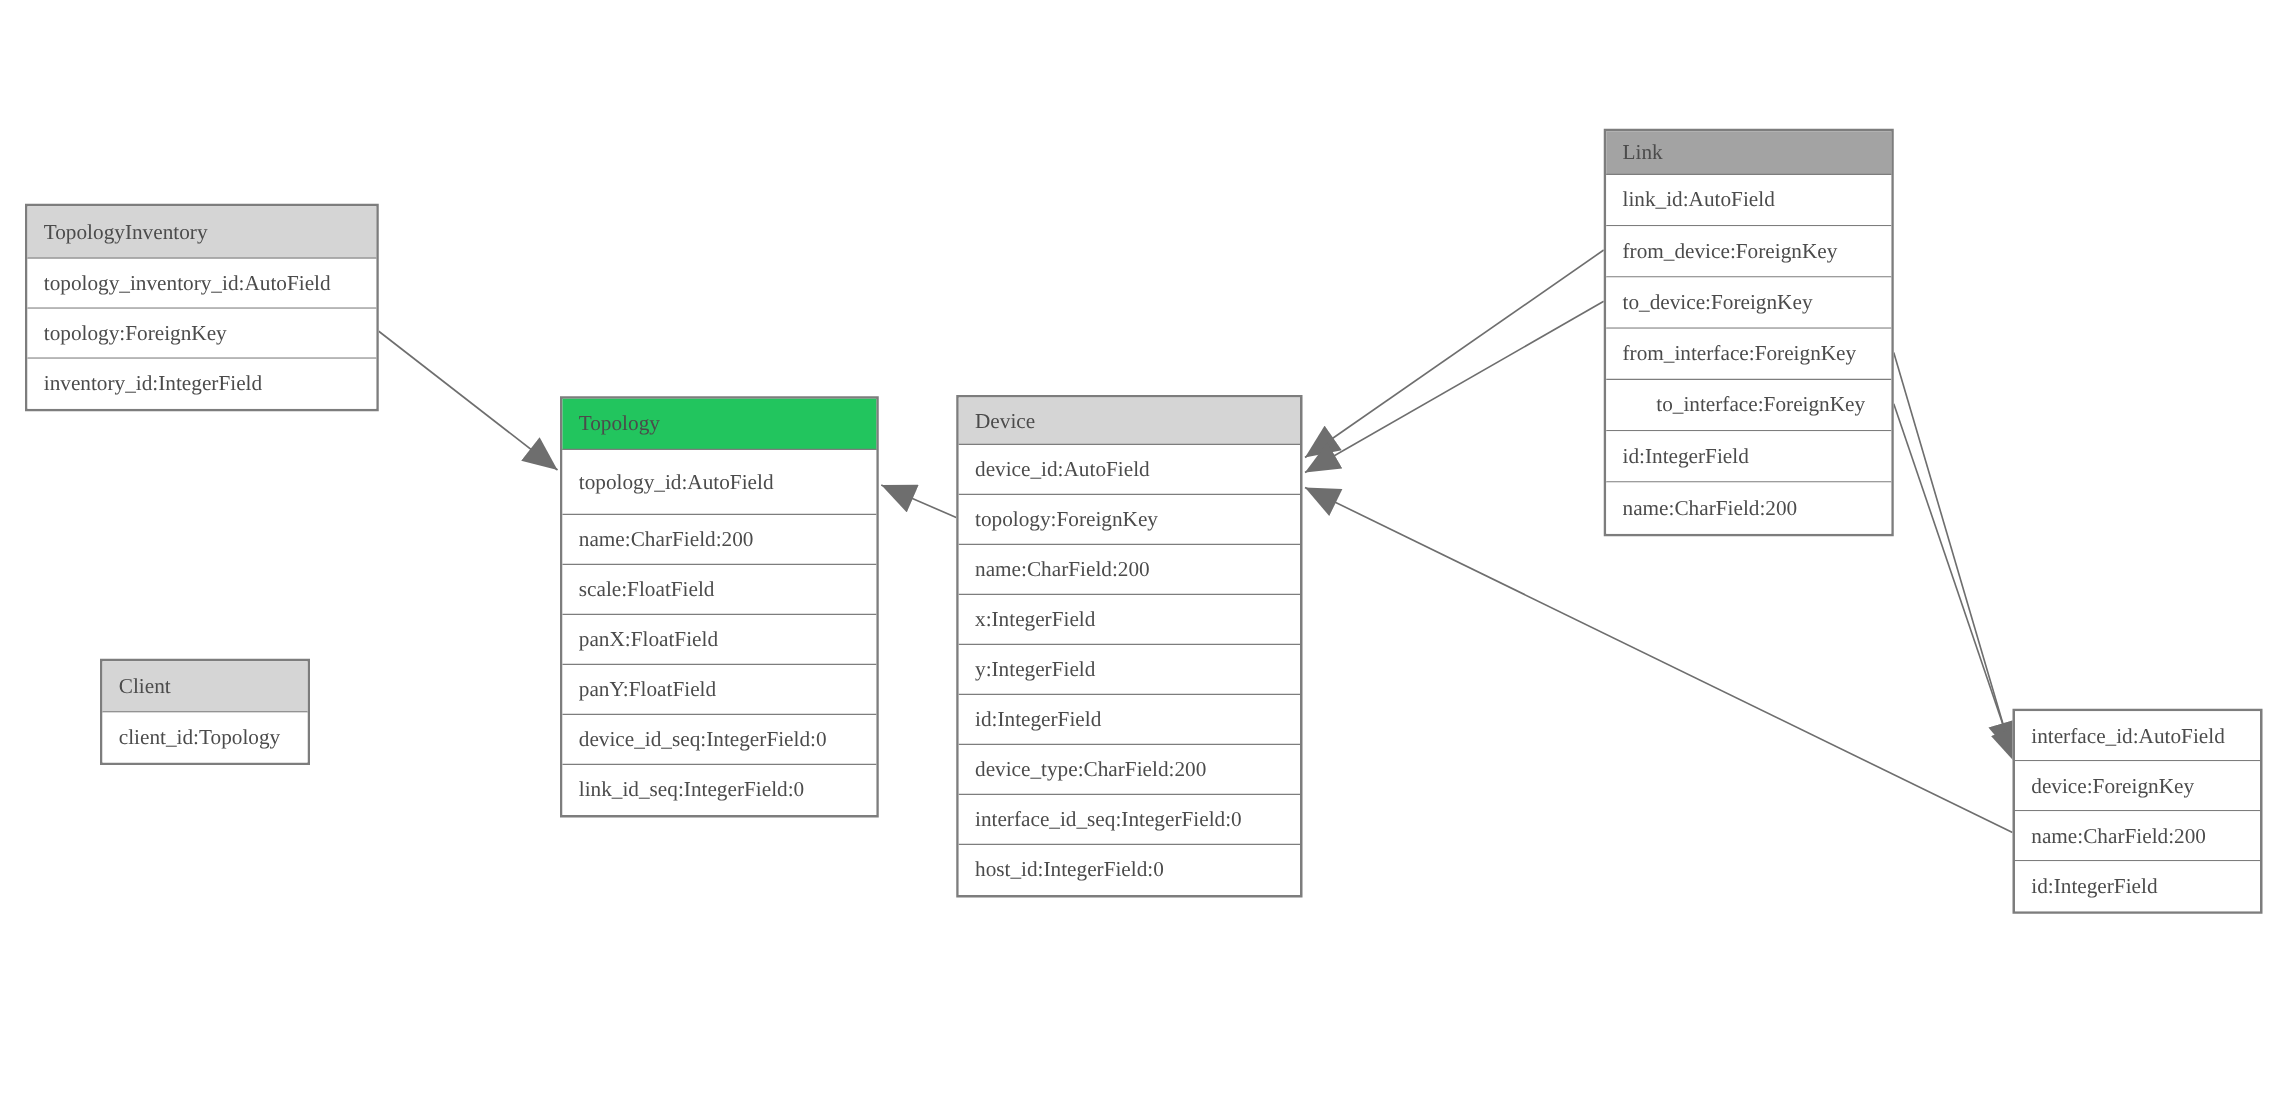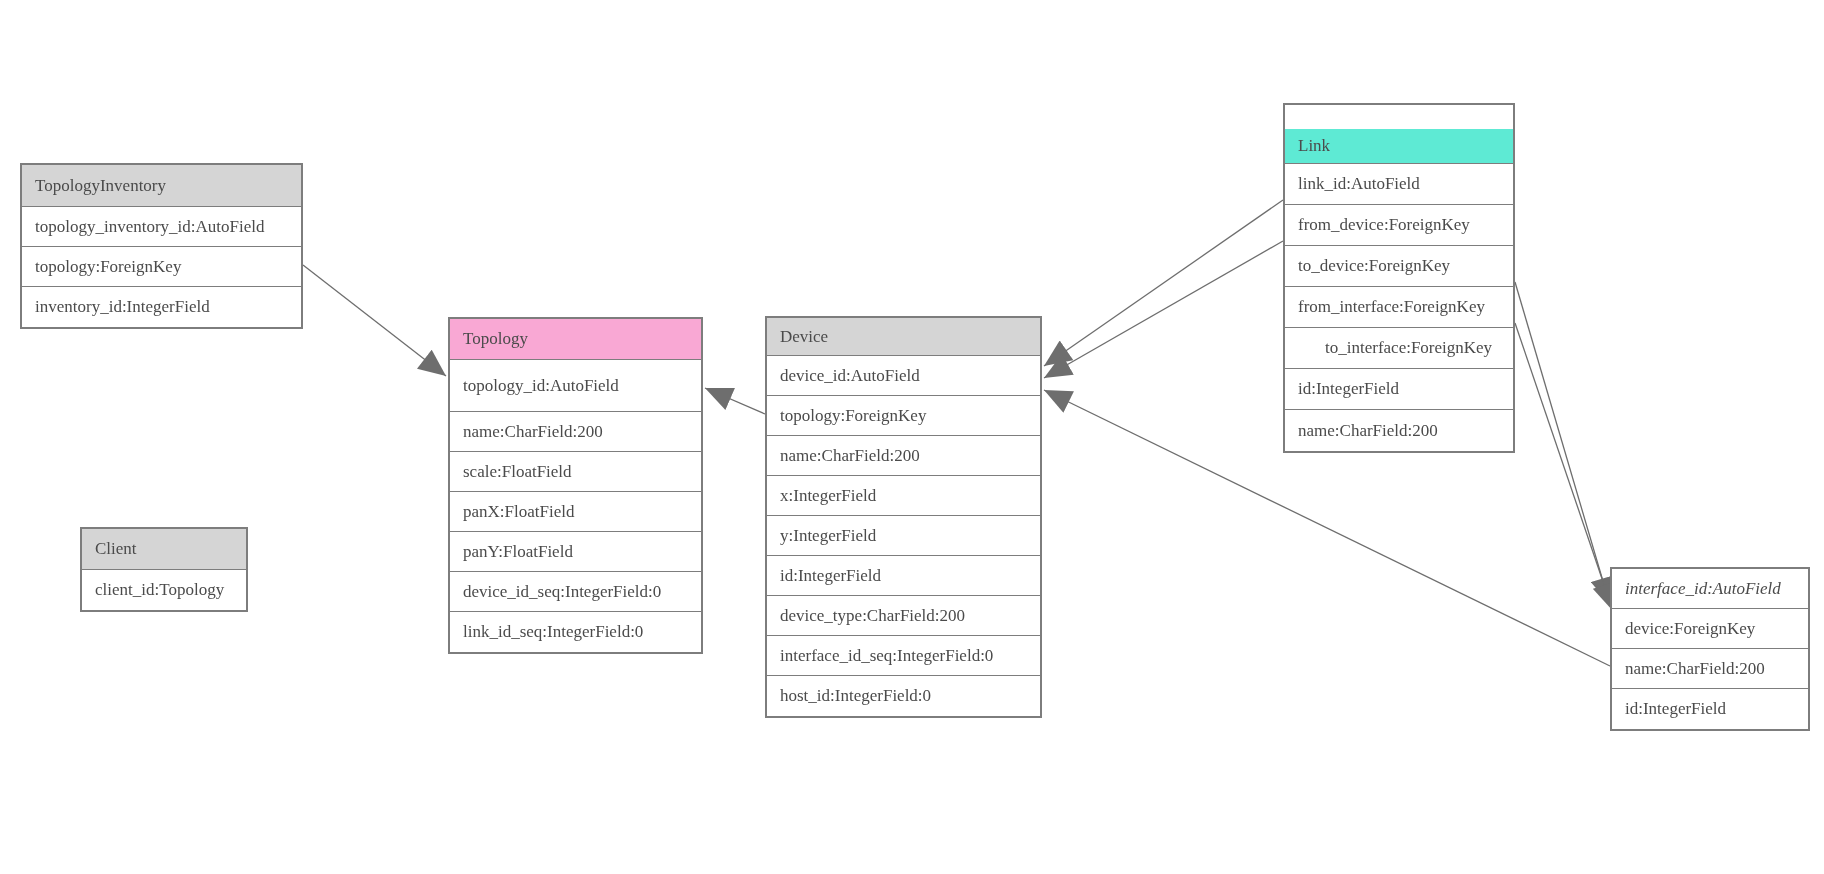--- a/index.html
+++ b/index.html
@@ -76,21 +76,21 @@
       </g>
   </svg>
   <div id="entities">
       <div class="entity" style="left: 20px; top: 163px; width: 283px; border-color: rgb(125, 125, 125); color: rgb(75, 75, 75);">
         <div class="entity-header" style="height: 42px; background: rgb(213, 213, 213); border-bottom-color: rgb(125, 125, 125);">TopologyInventory</div>
         <div class="entity-row" style="height: 40px; border-bottom-color: rgb(125, 125, 125);">topology_inventory_id:AutoField</div>
         <div class="entity-row" style="height: 40px; border-bottom-color: rgb(125, 125, 125);">topology:ForeignKey</div>
         <div class="entity-row" style="height: 40px; border-bottom-color: rgb(125, 125, 125);">inventory_id:IntegerField</div>
       </div>
       <div class="entity" style="left: 448px; top: 317px; width: 255px; border-color: rgb(125, 125, 125); color: rgb(75, 75, 75);">
-        <div class="entity-header" style="height: 41px; background: #f9a8d4; border-bottom-color: rgb(125, 125, 125);">Topology</div>
+        <div class="entity-header" style="height: 41px; background: #22c55e; border-bottom-color: rgb(125, 125, 125);">Topology</div>
         <div class="entity-row" style="height: 52px; border-bottom-color: rgb(125, 125, 125);">topology_id:AutoField</div>
         <div class="entity-row" style="height: 40px; border-bottom-color: rgb(125, 125, 125);">name:CharField:200</div>
         <div class="entity-row" style="height: 40px; border-bottom-color: rgb(125, 125, 125);">scale:FloatField</div>
         <div class="entity-row" style="height: 40px; border-bottom-color: rgb(125, 125, 125);">panX:FloatField</div>
         <div class="entity-row" style="height: 40px; border-bottom-color: rgb(125, 125, 125);">panY:FloatField</div>
         <div class="entity-row" style="height: 40px; border-bottom-color: rgb(125, 125, 125);">device_id_seq:IntegerField:0</div>
         <div class="entity-row" style="height: 40px; border-bottom-color: rgb(125, 125, 125);">link_id_seq:IntegerField:0</div>
       </div>
       <div class="entity" style="left: 80px; top: 527px; width: 168px; border-color: rgb(125, 125, 125); color: rgb(75, 75, 75);">
         <div class="entity-header" style="height: 41px; background: rgb(213, 213, 213); border-bottom-color: rgb(125, 125, 125);">Client</div>
@@ -102,29 +102,29 @@
         <div class="entity-row" style="height: 40px; border-bottom-color: rgb(125, 125, 125);">topology:ForeignKey</div>
         <div class="entity-row" style="height: 40px; border-bottom-color: rgb(125, 125, 125);">name:CharField:200</div>
         <div class="entity-row" style="height: 40px; border-bottom-color: rgb(125, 125, 125);">x:IntegerField</div>
         <div class="entity-row" style="height: 40px; border-bottom-color: rgb(125, 125, 125);">y:IntegerField</div>
         <div class="entity-row" style="height: 40px; border-bottom-color: rgb(125, 125, 125);">id:IntegerField</div>
         <div class="entity-row" style="height: 40px; border-bottom-color: rgb(125, 125, 125);">device_type:CharField:200</div>
         <div class="entity-row" style="height: 40px; border-bottom-color: rgb(125, 125, 125);">interface_id_seq:IntegerField:0</div>
         <div class="entity-row" style="height: 40px; border-bottom-color: rgb(125, 125, 125);">host_id:IntegerField:0</div>
       </div>
       <div class="entity" style="left: 1283px; top: 103px; width: 232px; border-color: rgb(125, 125, 125); color: rgb(75, 75, 75);">
-        <div class="entity-header" style="height: 35px; background: #5eead4; border-bottom-color: rgb(125, 125, 125); margin-top: 24px;">Link</div>
+        <div class="entity-header" style="height: 35px; background: #a3a3a3; border-bottom-color: rgb(125, 125, 125);">Link</div>
         <div class="entity-row" style="height: 41px; border-bottom-color: rgb(125, 125, 125);">link_id:AutoField</div>
         <div class="entity-row" style="height: 41px; border-bottom-color: rgb(125, 125, 125);">from_device:ForeignKey</div>
         <div class="entity-row" style="height: 41px; border-bottom-color: rgb(125, 125, 125);">to_device:ForeignKey</div>
         <div class="entity-row" style="height: 41px; border-bottom-color: rgb(125, 125, 125);">from_interface:ForeignKey</div>
         <div class="entity-row" style="height: 41px; border-bottom-color: rgb(125, 125, 125); padding-left: 40px;">to_interface:ForeignKey</div>
         <div class="entity-row" style="height: 41px; border-bottom-color: rgb(125, 125, 125);">id:IntegerField</div>
         <div class="entity-row" style="height: 41px; border-bottom-color: rgb(125, 125, 125);">name:CharField:200</div>
       </div>
       <div class="entity" style="left: 1610px; top: 567px; width: 200px; border-color: rgb(125, 125, 125); color: rgb(75, 75, 75);">
-        <div class="entity-row" style="height: 40px; border-bottom-color: rgb(125, 125, 125); font-style: italic;">interface_id:AutoField</div>
+        <div class="entity-row" style="height: 40px; border-bottom-color: rgb(125, 125, 125);">interface_id:AutoField</div>
         <div class="entity-row" style="height: 40px; border-bottom-color: rgb(125, 125, 125);">device:ForeignKey</div>
         <div class="entity-row" style="height: 40px; border-bottom-color: rgb(125, 125, 125);">name:CharField:200</div>
         <div class="entity-row" style="height: 40px; border-bottom-color: rgb(125, 125, 125);">id:IntegerField</div>
       </div>
     </div>
 </div>
 
 </body></html>

